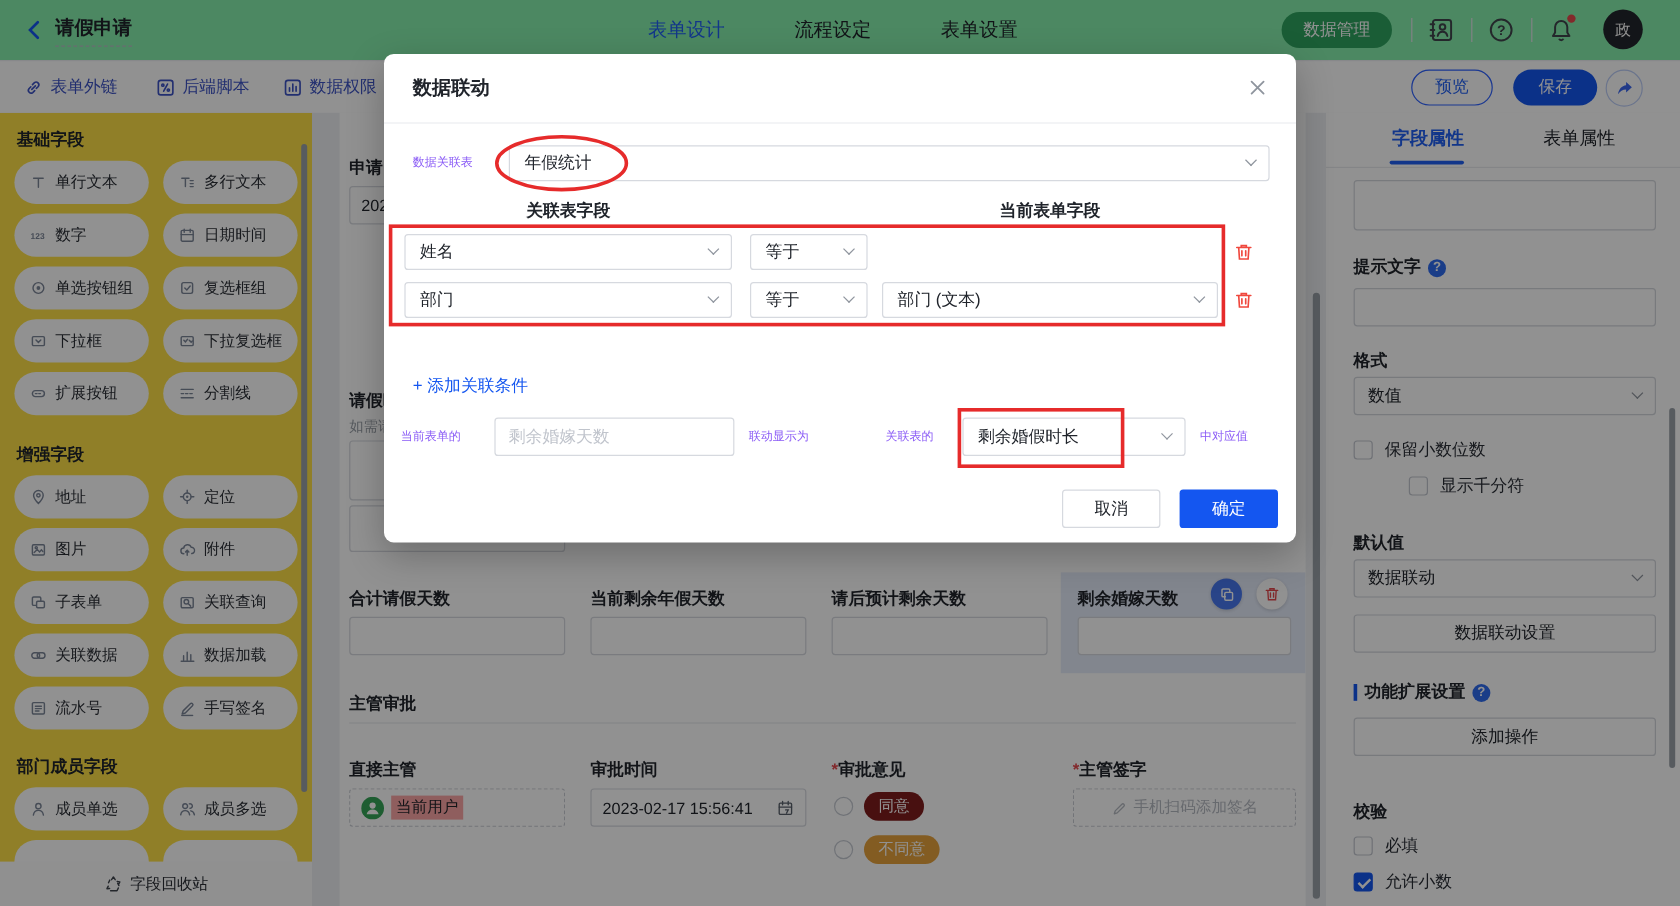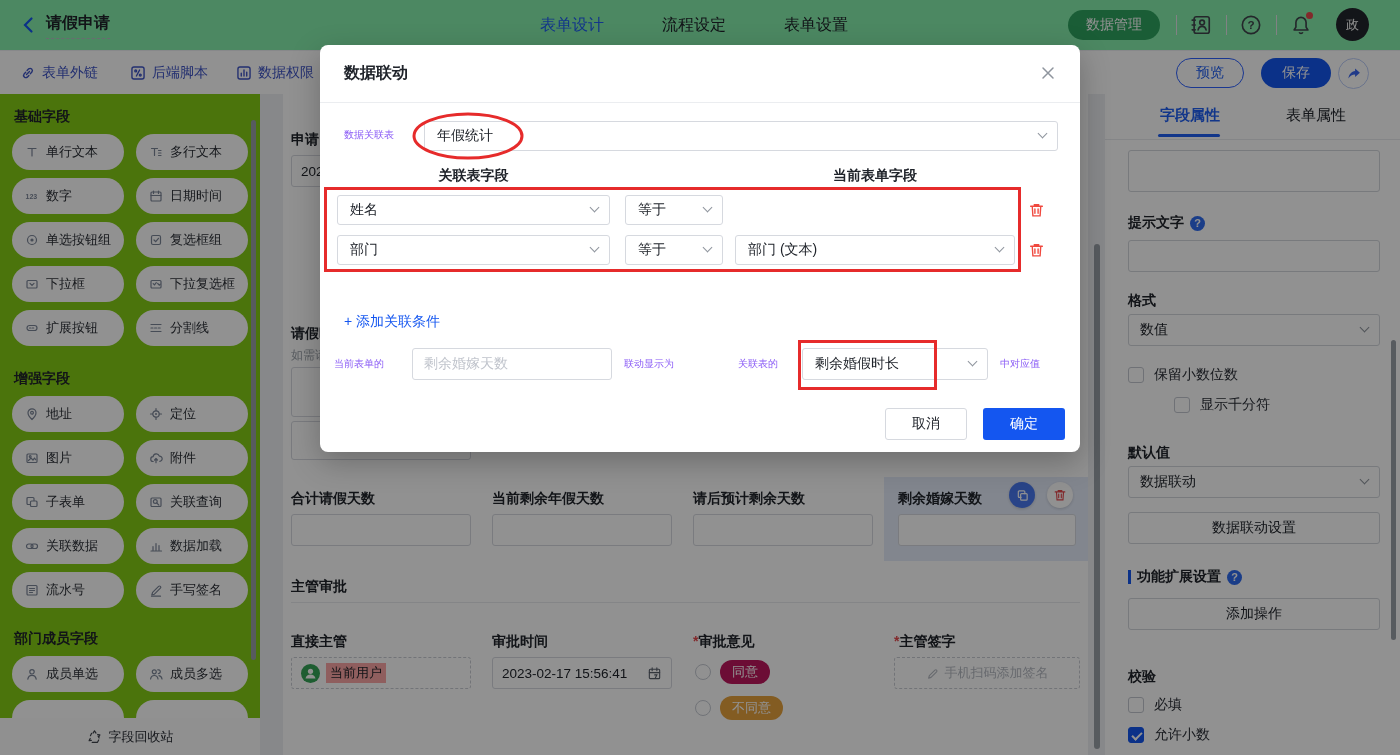--- a/index.html
+++ b/index.html
@@ -21,21 +21,21 @@
   .avatar { position:absolute; left:1336px; top:8px; width:33px; height:33px; border-radius:50%; background:#23262c; color:#fff; font-size:13px; display:flex; align-items:center; justify-content:center; cursor:pointer; }
 
   
   .toolbar { position:absolute; left:0; top:50px; width:1400px; height:44px; background:#fff; border-top:1px solid #eef0f2; z-index:2; }
   .tb-link { position:absolute; top:0; height:44px; display:flex; align-items:center; gap:6px; color:#3d53c5; font-size:14px; cursor:pointer; }
   .btn-preview { position:absolute; left:1176px; top:58px; width:68px; height:30px; border:1px solid #2e62ff; color:#2160f2; border-radius:16px; background:#fff; font-size:14px; display:flex; align-items:center; justify-content:center; cursor:pointer; z-index:2; }
   .btn-save { position:absolute; left:1261px; top:58px; width:70px; height:30px; border-radius:16px; background:#1456f0; color:#fff; font-size:14px; display:flex; align-items:center; justify-content:center; cursor:pointer; z-index:2; }
   .btn-share { position:absolute; left:1338px; top:58px; width:31px; height:31px; border-radius:50%; border:1px solid #bccdf7; background:#fff; display:flex; align-items:center; justify-content:center; cursor:pointer; z-index:2; }
 
   
-  .sidebar { position:absolute; left:0; top:94px; width:260px; height:661px; background:#84cc16; overflow:hidden; }
+  .sidebar { position:absolute; left:0; top:94px; width:260px; height:661px; background:#fde047; overflow:hidden; }
   .sec-title { position:absolute; left:14px; font-size:14px; font-weight:700; color:#20242b; }
   .pill { position:absolute; width:112px; height:36px; background:#fff; border-radius:18px; display:flex; align-items:center; gap:7px; padding-left:13px; font-size:13px; color:#2b2f36; cursor:grab; }
   .pill svg { flex:0 0 auto; }
   .side-foot { position:absolute; left:0; top:624px; width:260px; height:37px; background:#fdfdfe; display:flex; align-items:center; justify-content:center; gap:7px; font-size:13px; color:#2b2f36; cursor:pointer; }
   .scroll-thumb { position:absolute; background:#9aa0a8; border-radius:3px; }
 
   
   .canvas { position:absolute; left:283px; top:94px; width:805px; height:661px; background:#fff; overflow:hidden; }
   .f-label { position:absolute; font-size:14px; font-weight:700; color:#20242b; white-space:nowrap; }
   .f-input { position:absolute; width:180px; height:32px; border:1px solid #d6d9df; border-radius:3px; background:#fff; font-size:13.5px; color:#20242b; display:flex; align-items:center; padding:0 9px; }
@@ -393,21 +393,21 @@
 
     <div class="f-input" style="left:209px;top:563px;justify-content:space-between;">
       <span>2023-02-17 15:56:41</span>
       <svg class="ic" width="15" height="15" viewBox="0 0 16 16" fill="none" stroke="#5a616c" stroke-width="1.2" stroke-linecap="round">
           <rect x="2.5" y="3.5" width="11" height="10" rx="1"></rect>
           <path d="M5.5 2v3M10.5 2v3M2.5 7h11M8.2 9.5h2.3L9 12.5"></path>
         </svg>
     </div>
 
     <div class="radio" style="left:412px;top:570px;"></div>
-    <div class="opt-pill" style="left:437px;top:566px;background:#be185d;">同意</div>
+    <div class="opt-pill" style="left:437px;top:566px;background:#7f1d1d;">同意</div>
     <div class="radio" style="left:412px;top:606px;"></div>
     <div class="opt-pill" style="left:437px;top:602px;background:#e6a23c;">不同意</div>
 
     <div class="f-input dashed" style="left:611px;top:563px;width:186px;justify-content:center;gap:6px;color:#b6bac2;font-size:13px;">
       <svg class="ic" width="13" height="13" viewBox="0 0 14 14" fill="none" stroke="#b6bac2" stroke-width="1.2" stroke-linejoin="round">
           <path d="M2.8 12l.8-2.6 6-6a1.25 1.25 0 011.8 1.8l-6 6L2.8 12z"></path>
         </svg>
       <span>手机扫码添加签名</span>
     </div>
   </div>

